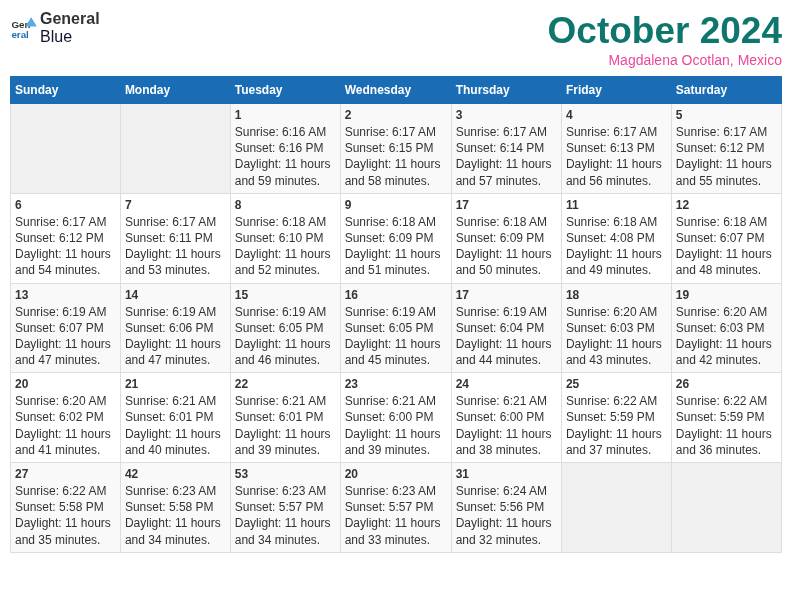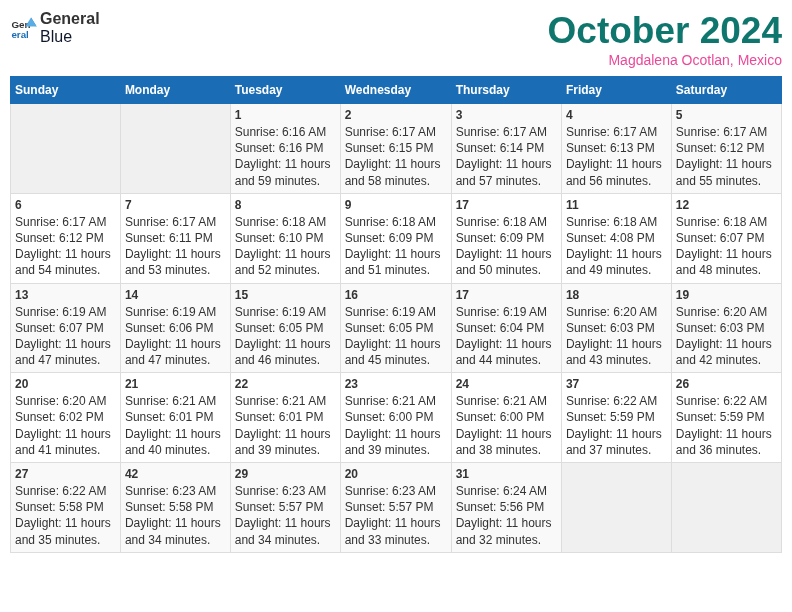--- a/index.html
+++ b/index.html
@@ -312,21 +312,21 @@
         </td>
         <td>
           <span class="day-num">24</span>
         <div class="day-info">
           <span>Sunrise: 6:21 AM</span><br>
           <span>Sunset: 6:00 PM</span><br>
           <span>Daylight: 11 hours and 38 minutes.</span>
         </div>
         </td>
         <td>
-          <span class="day-num">37</span>
+          <span class="day-num">25</span>
         <div class="day-info">
           <span>Sunrise: 6:22 AM</span><br>
           <span>Sunset: 5:59 PM</span><br>
           <span>Daylight: 11 hours and 37 minutes.</span>
         </div>
         </td>
         <td>
           <span class="day-num">26</span>
         <div class="day-info">
           <span>Sunrise: 6:22 AM</span><br>
@@ -346,21 +346,21 @@
         </td>
         <td>
           <span class="day-num">42</span>
         <div class="day-info">
           <span>Sunrise: 6:23 AM</span><br>
           <span>Sunset: 5:58 PM</span><br>
           <span>Daylight: 11 hours and 34 minutes.</span>
         </div>
         </td>
         <td>
-          <span class="day-num">29</span>
+          <span class="day-num">53</span>
         <div class="day-info">
           <span>Sunrise: 6:23 AM</span><br>
           <span>Sunset: 5:57 PM</span><br>
           <span>Daylight: 11 hours and 34 minutes.</span>
         </div>
         </td>
         <td>
           <span class="day-num">20</span>
         <div class="day-info">
           <span>Sunrise: 6:23 AM</span><br>

